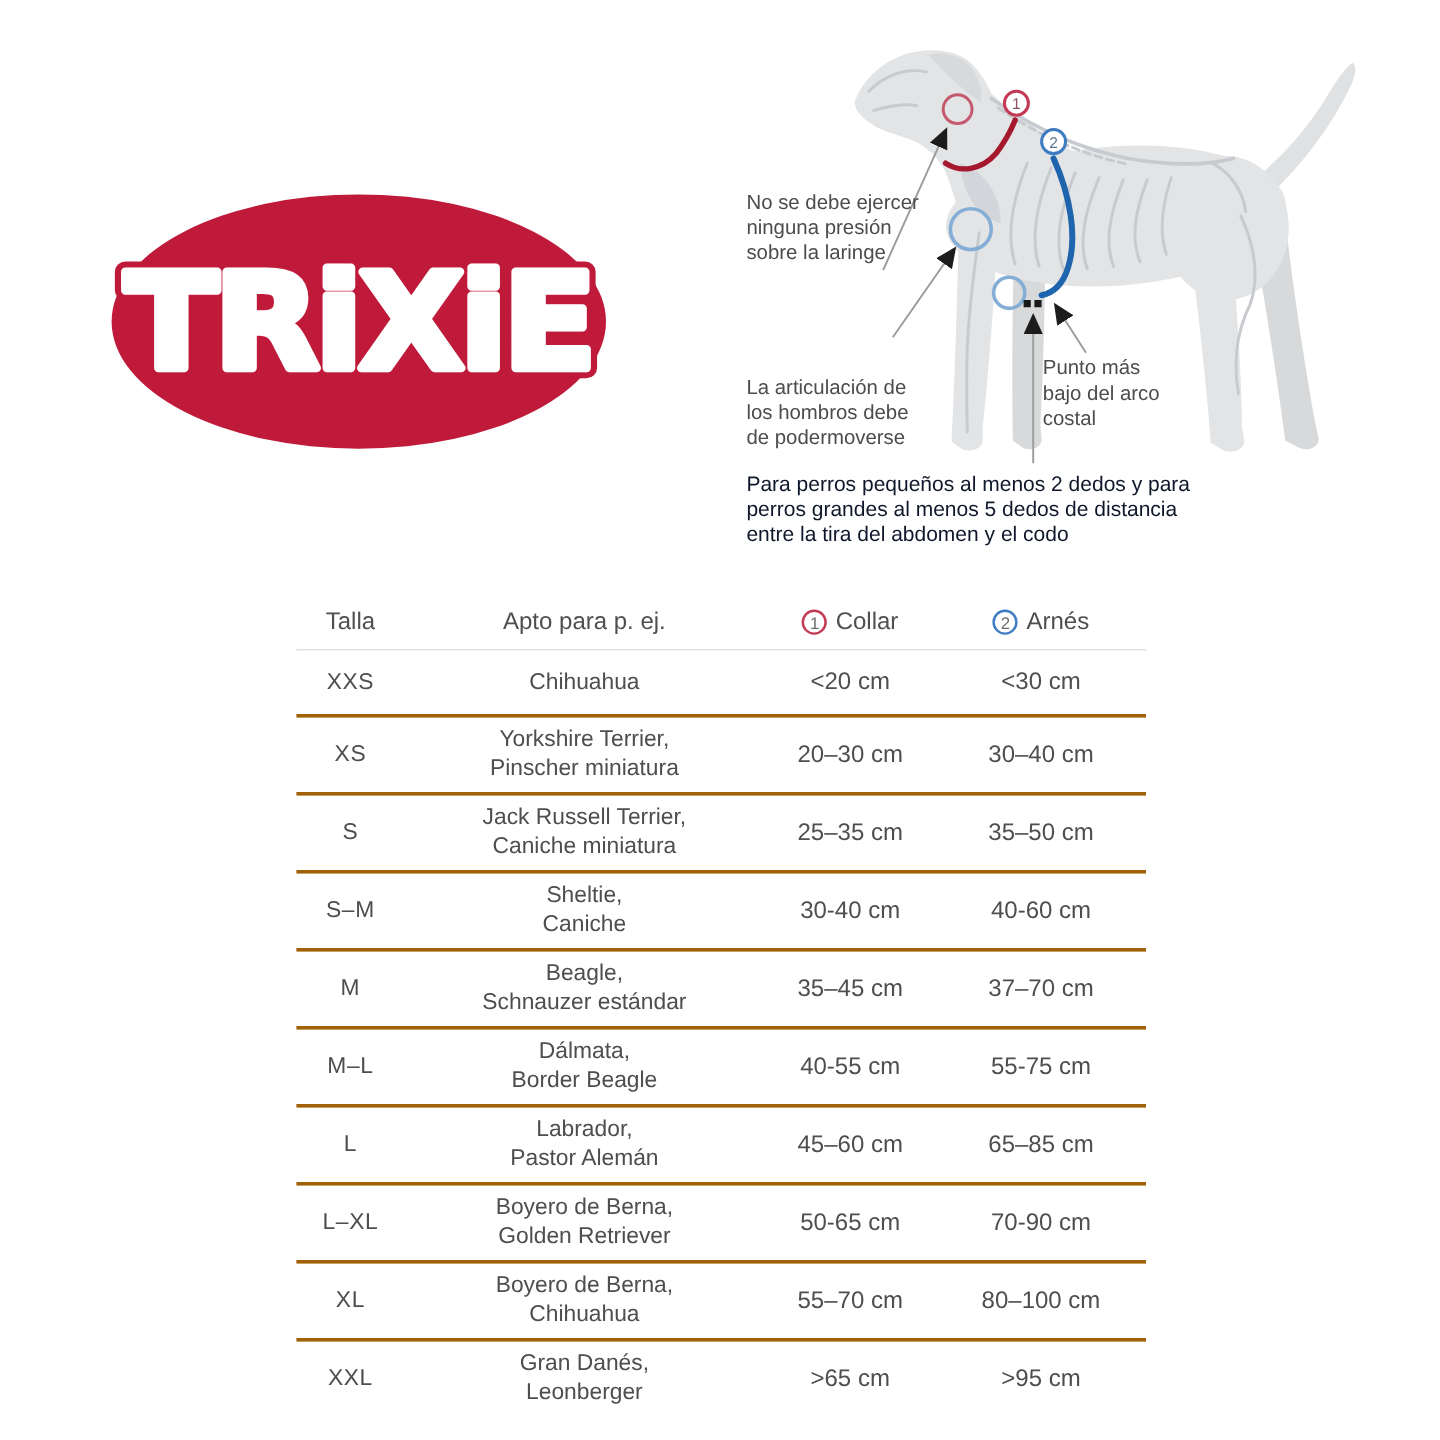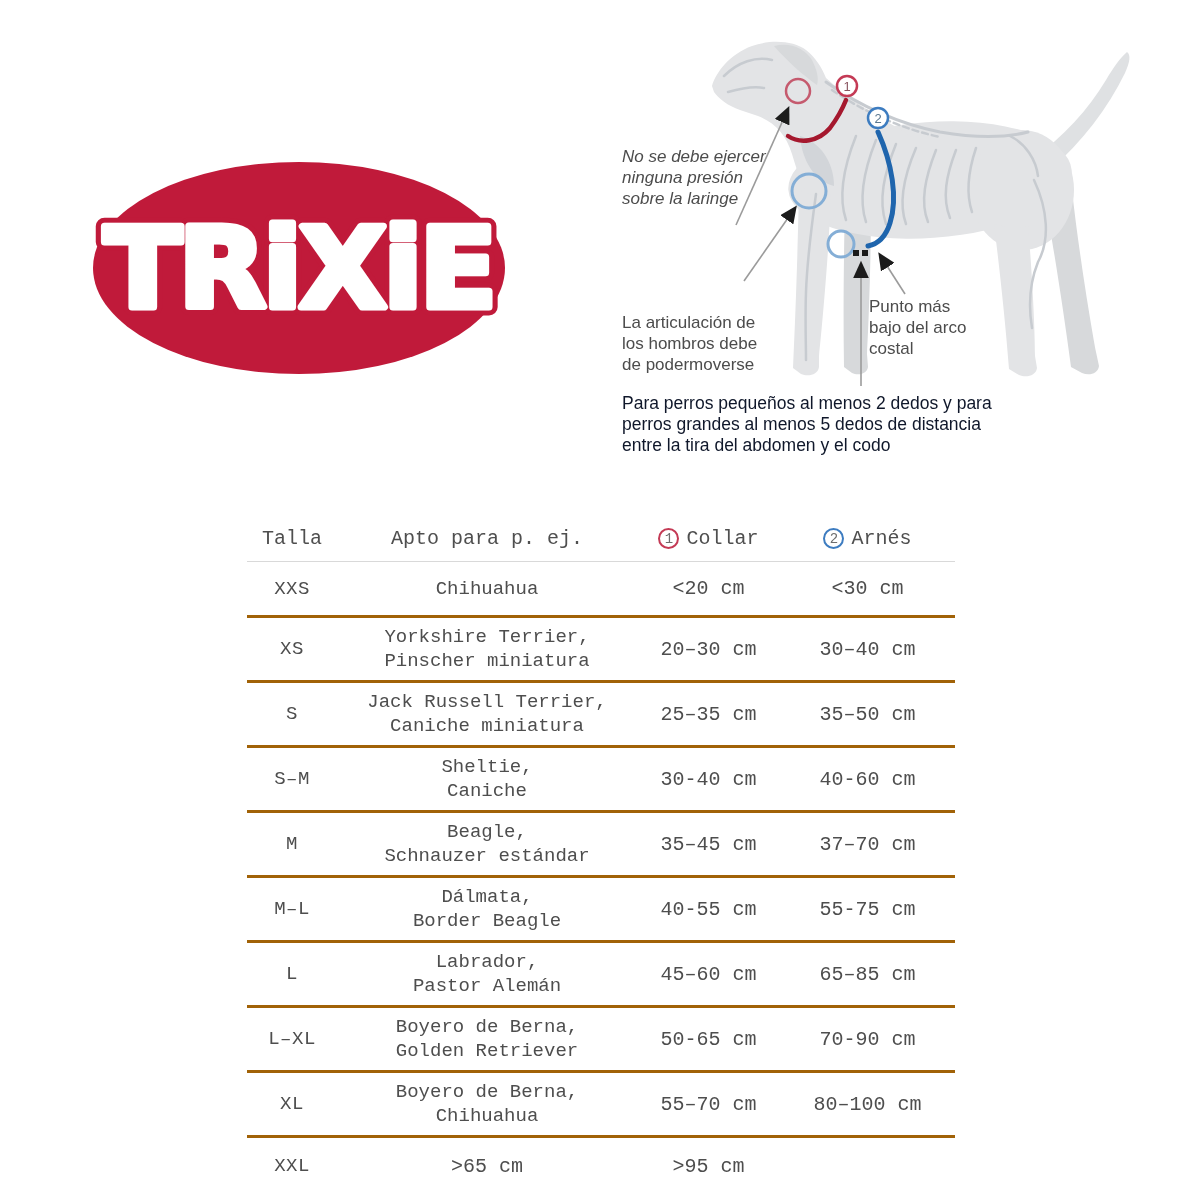--- a/index.html
+++ b/index.html
@@ -6,27 +6,27 @@
   #page{position:relative;width:1200px;height:1200px;background:#ffffff;overflow:hidden;
         font-family:"Liberation Sans",sans-serif;color:#4e4e4e;}
 
   
   #logo{position:absolute;left:85px;top:148px;width:432px;height:242px;}
   #logo text{font-family:"DejaVu Sans","Liberation Sans",sans-serif;font-weight:bold;}
 
   
   #dog-svg{position:absolute;left:590px;top:18px;width:600px;height:420px;}
   .anno{position:absolute;font-size:17px;line-height:21px;color:#4c4c4c;}
-  #anno-laringe{left:622px;top:146px;font-style:italic;}
+  #anno-laringe{left:622px;top:158px;}
   #anno-hombros{left:622px;top:276px;margin-top:36px;}
   #anno-arco{left:869px;top:296px;}
   #diagram-note{position:absolute;left:622px;top:393px;font-size:17.5px;line-height:21px;color:#0f172a;}
 
   
-  #size-table{position:absolute;left:247px;top:516px;width:708px;font-family:Liberation Mono, monospace;}
+  #size-table{position:absolute;left:247px;top:496px;width:708px;}
   .thead,.trow{display:grid;grid-template-columns:90px 300px 143px 175px;align-items:center;}
   .thead{height:45px;border-bottom:1px solid #d9d9d9;font-size:20px;color:#4f4f4f;}
   .trow{min-height:56px;border-bottom:3px solid #a16207;padding:7px 0;box-sizing:border-box;}
   .trow:last-child{border-bottom:none;}
   .cell{text-align:center;}
   .cell.size{font-size:19px;letter-spacing:.5px;}
   .cell.breeds{font-size:19px;line-height:24px;}
   .cell.breeds div:empty{display:none;}
   .cell.val{font-size:20px;}
   .hcell{text-align:center;display:flex;align-items:center;justify-content:center;gap:7px;}
@@ -230,17 +230,21 @@
       <div class="cell breeds">
         <div>Boyero de Berna,</div>
         <div>Chihuahua</div>
       </div>
       <div class="cell val">55–70 cm</div>
       <div class="cell val">80–100 cm</div>
     </div>
 
     <div class="trow">
       <div class="cell size">XXL</div>
+      <div class="cell breeds">
+        <div>Gran Danés,</div>
+        <div>Leonberger</div>
+      </div>
       <div class="cell val">&gt;65 cm</div>
       <div class="cell val">&gt;95 cm</div>
     </div>
   </div>
 </div>
 
 </body></html>

